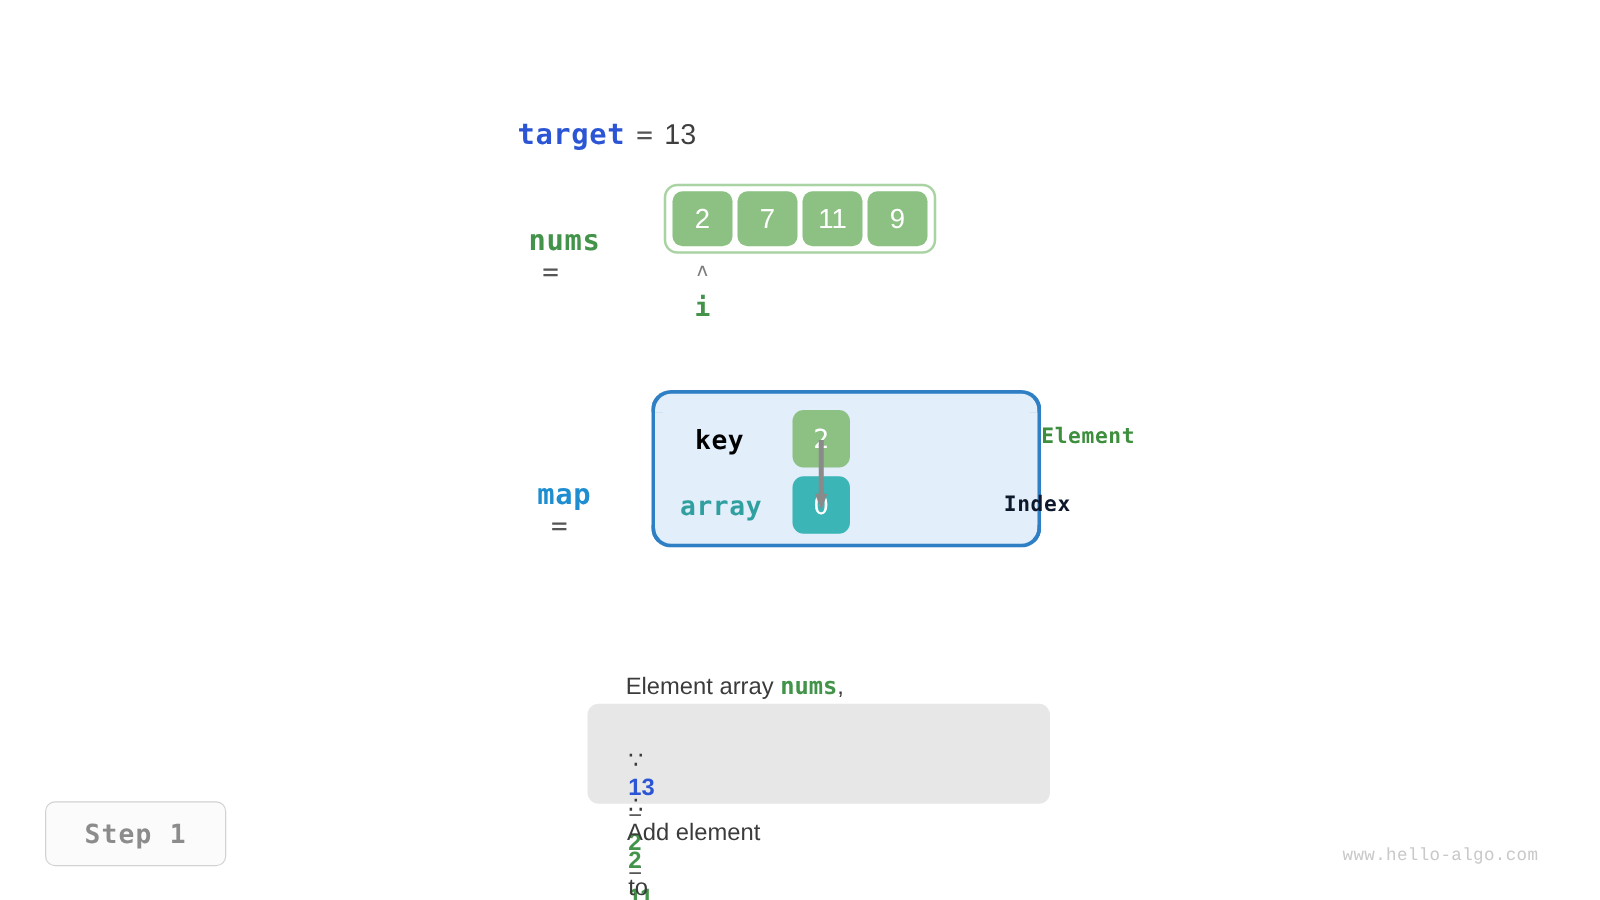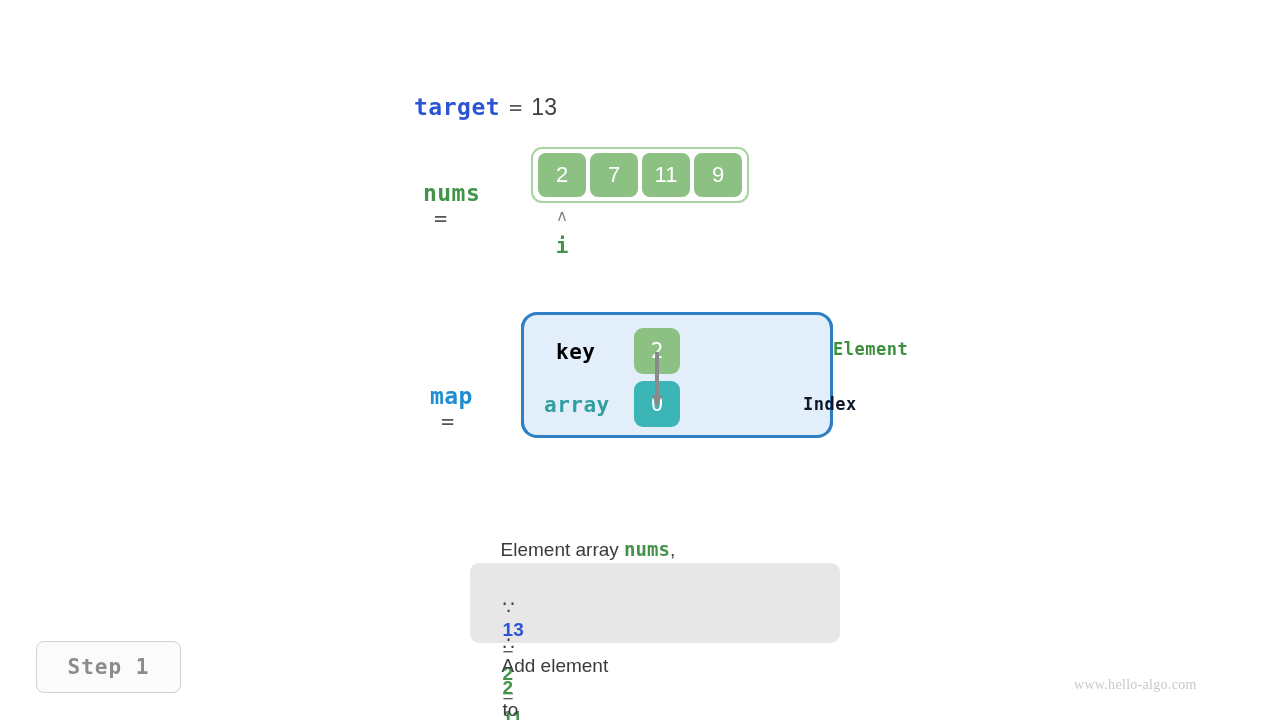--- a/index.html
+++ b/index.html
@@ -265,21 +265,21 @@
     font-family: "DejaVu Sans Mono", monospace;
     font-size: 21px;
     font-weight: bold;
     color: #8c8c8c;
     letter-spacing: 1px;
   }
   #watermark {
     position: absolute;
     left: 1074px;
     top: 677px;
-    font-family: Liberation Serif, serif;
+    font-family: Liberation Mono, monospace;
     font-size: 14px;
     color: #c9c9c9;
     letter-spacing: 0.3px;
   }
 </style>
 </head>
 <body>
 
 <div id="target-row">
   <span class="mono var-name">target</span>

